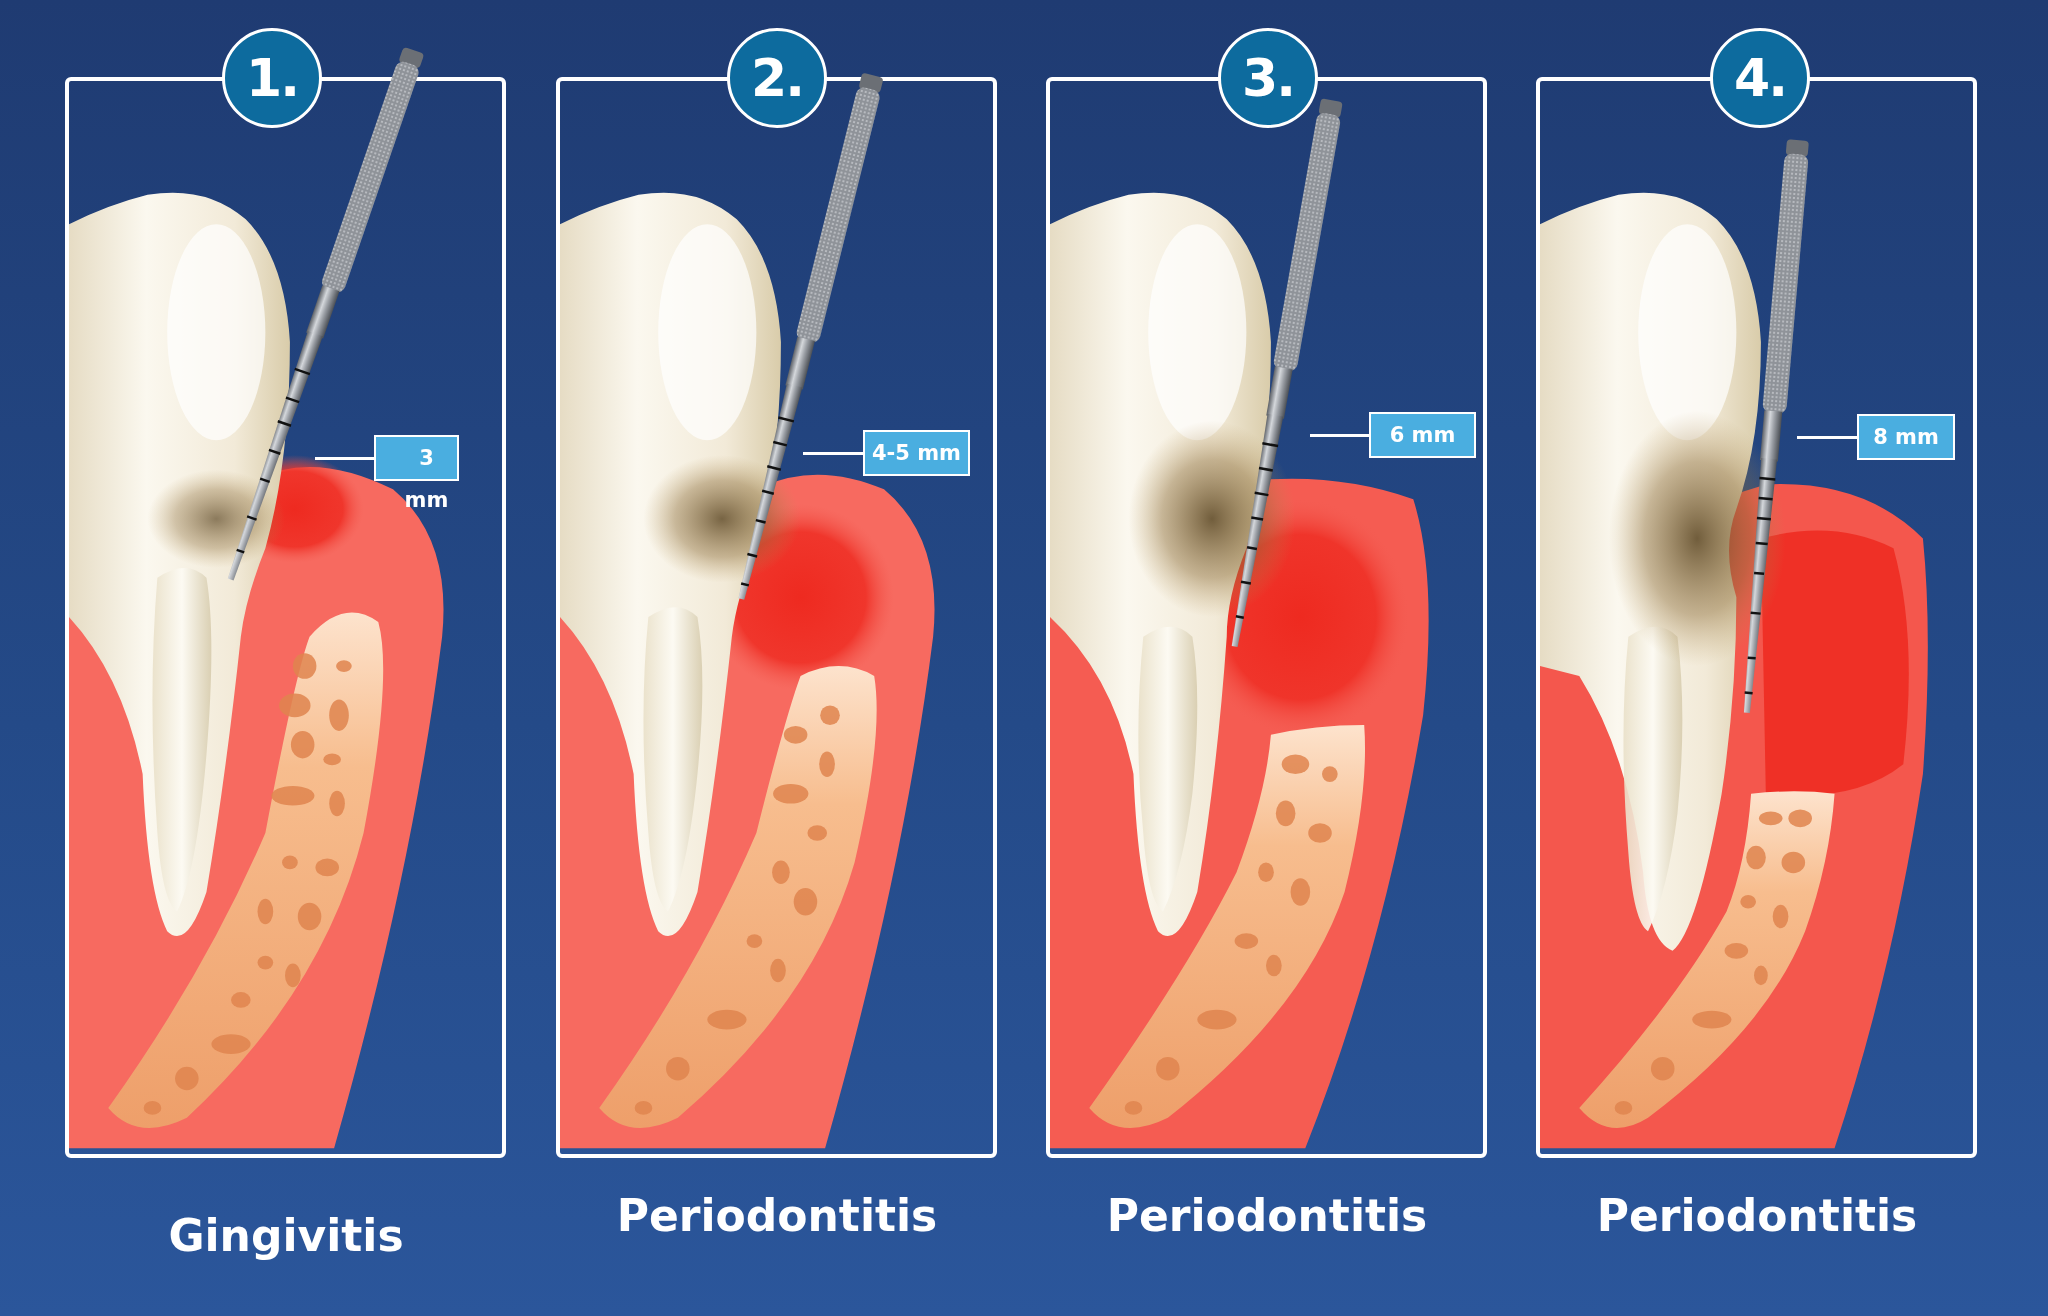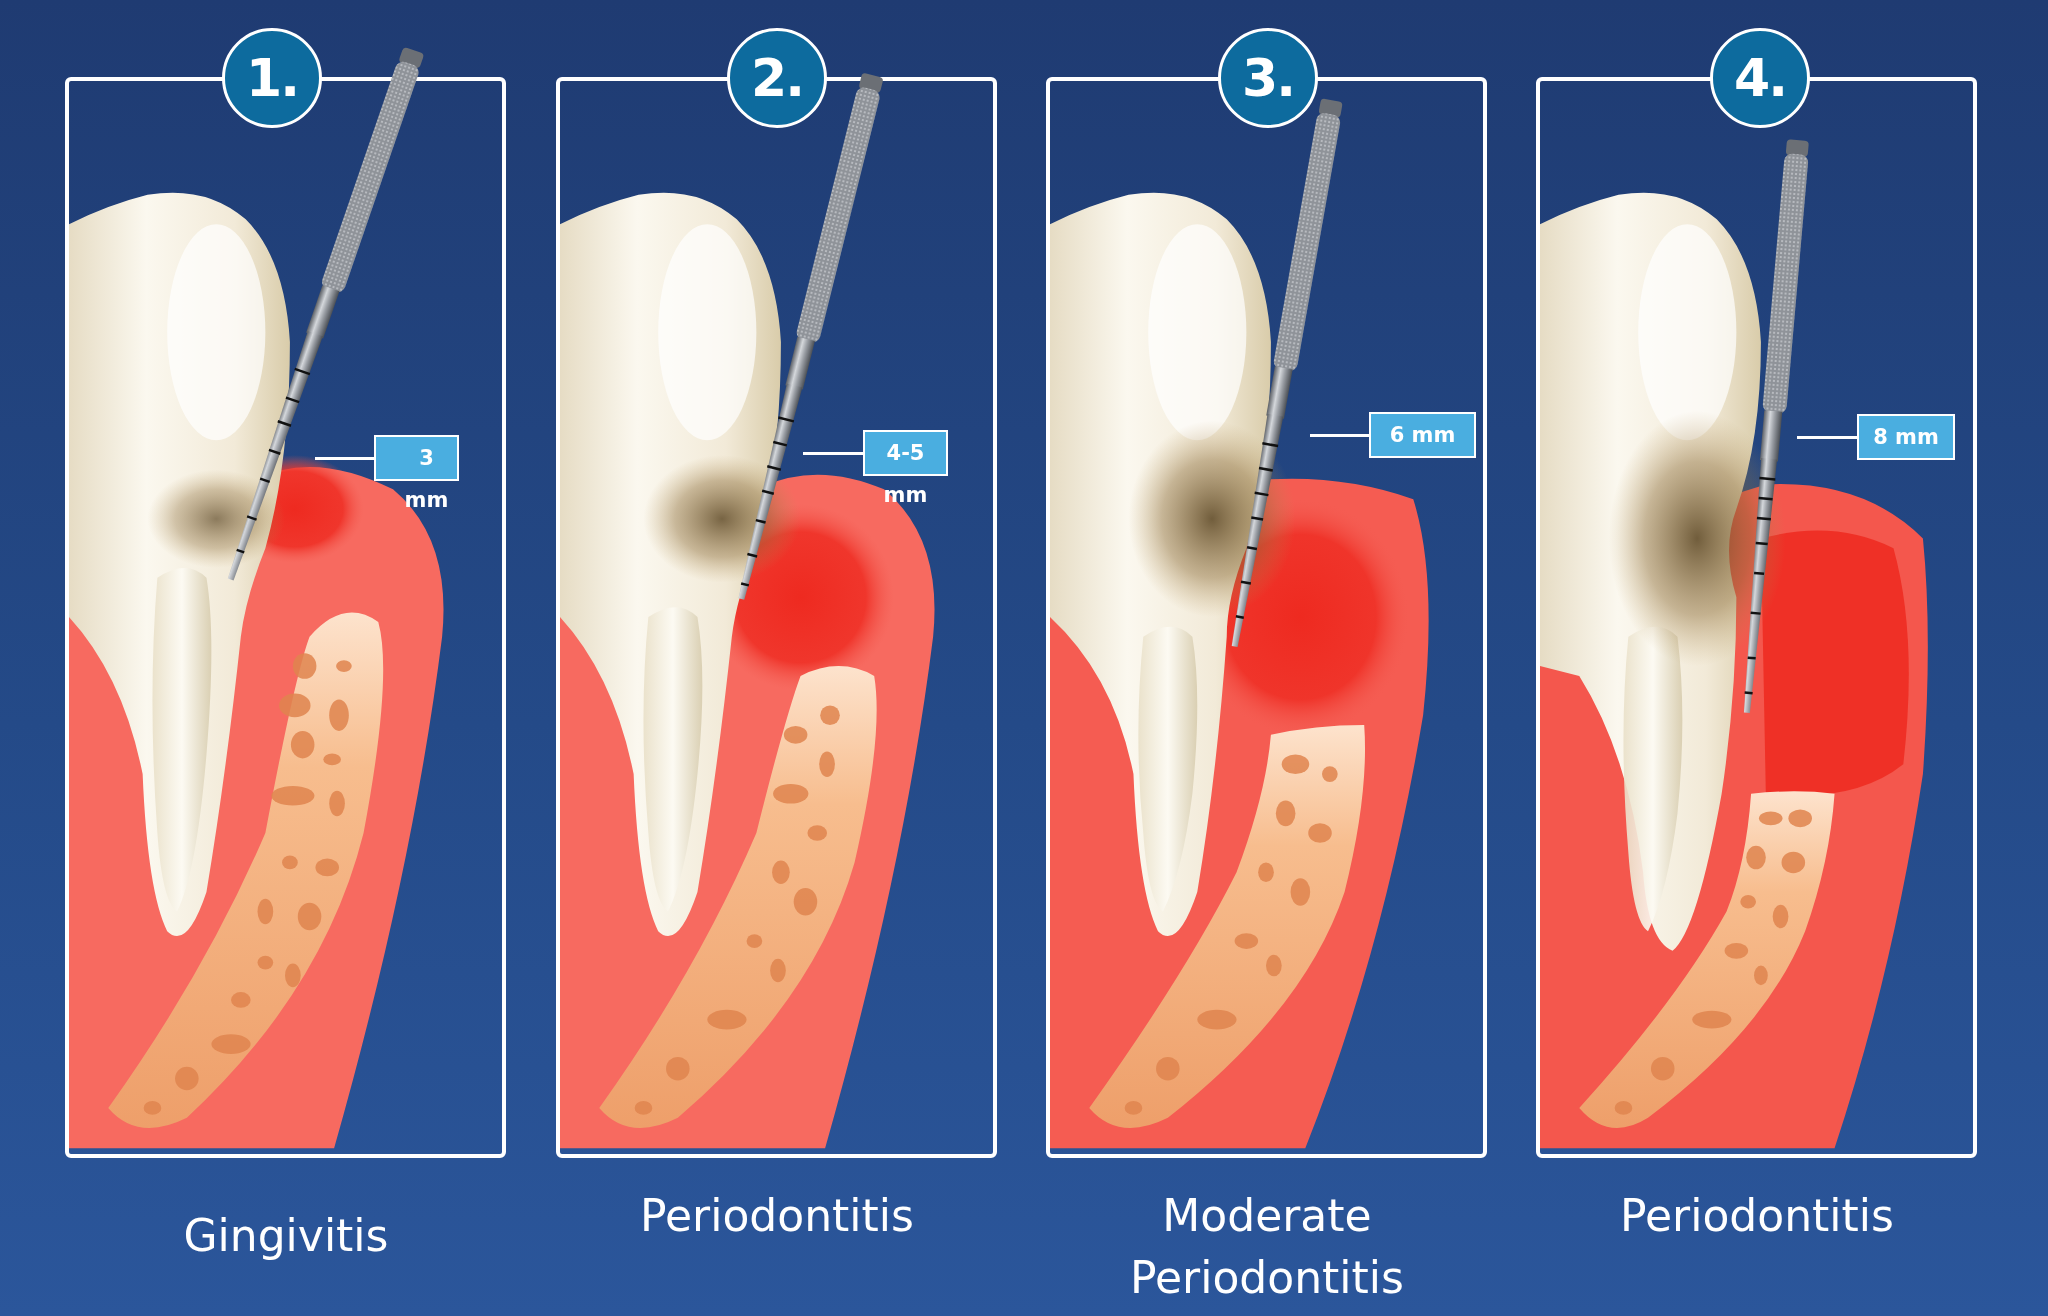--- a/index.html
+++ b/index.html
@@ -22,21 +22,21 @@
   }
   .probe { position:absolute; z-index:4; }
   .mlabel {
     position:absolute; z-index:6; height:46px; box-sizing:border-box;
     background:#4aaee0; border:2px solid #ffffff; color:#fff;
     font-weight:bold; font-size:21px; line-height:42px; text-align:center;
   }
   .mline { position:absolute; z-index:6; height:3px; background:#ffffff; }
   .caption {
     position:absolute; top:1185px; width:520px; text-align:center; color:#fff;
-    font-weight:normal; font-size:44px; line-height:62px;
+    font-weight:bold; font-size:44px; line-height:62px;
   }
   .caption span { display:block; }
 </style>
 </head>
 <body>
 
 <svg width="0" height="0" style="position:absolute">
   <defs>
     <linearGradient id="toothG" x1="0" y1="0" x2="1" y2="0">
       <stop offset="0" stop-color="#e6dcc4"></stop>
@@ -262,33 +262,32 @@
 
 <div class="badge" style="left:222px;">1.</div>
 <div class="badge" style="left:727px;">2.</div>
 <div class="badge" style="left:1218px;">3.</div>
 <div class="badge" style="left:1710px;">4.</div>
 
 <div class="mline" style="left:315px; top:457px; width:60px;"></div>
 <div class="mlabel" style="left:374px; top:435px; width:85px;padding-left:20px;">3 mm</div>
 
 <div class="mline" style="left:803px; top:452px; width:60px;"></div>
-<div class="mlabel" style="left:863px; top:430px; width:85px;">4-5 mm</div>
+<div class="mlabel" style="left:863px; top:430px; width:107px;">4-5 mm</div>
 
 <div class="mline" style="left:1310px; top:434px; width:60px;"></div>
 <div class="mlabel" style="left:1369px; top:412px; width:107px;">6 mm</div>
 
 <div class="mline" style="left:1797px; top:436px; width:60px;"></div>
 <div class="mlabel" style="left:1857px; top:414px; width:98px;">8 mm</div>
 
 <div class="caption" style="left:26px; top:1205px;">
   <span>Gingivitis</span>
 </div>
 <div class="caption" style="left:517px;">
   <span>Periodontitis</span>
 </div>
 <div class="caption" style="left:1007px;">
-  <span>Moderate</span>
   <span>Periodontitis</span>
 </div>
 <div class="caption" style="left:1497px;">
   <span>Periodontitis</span>
 </div>
 
 </body></html>

